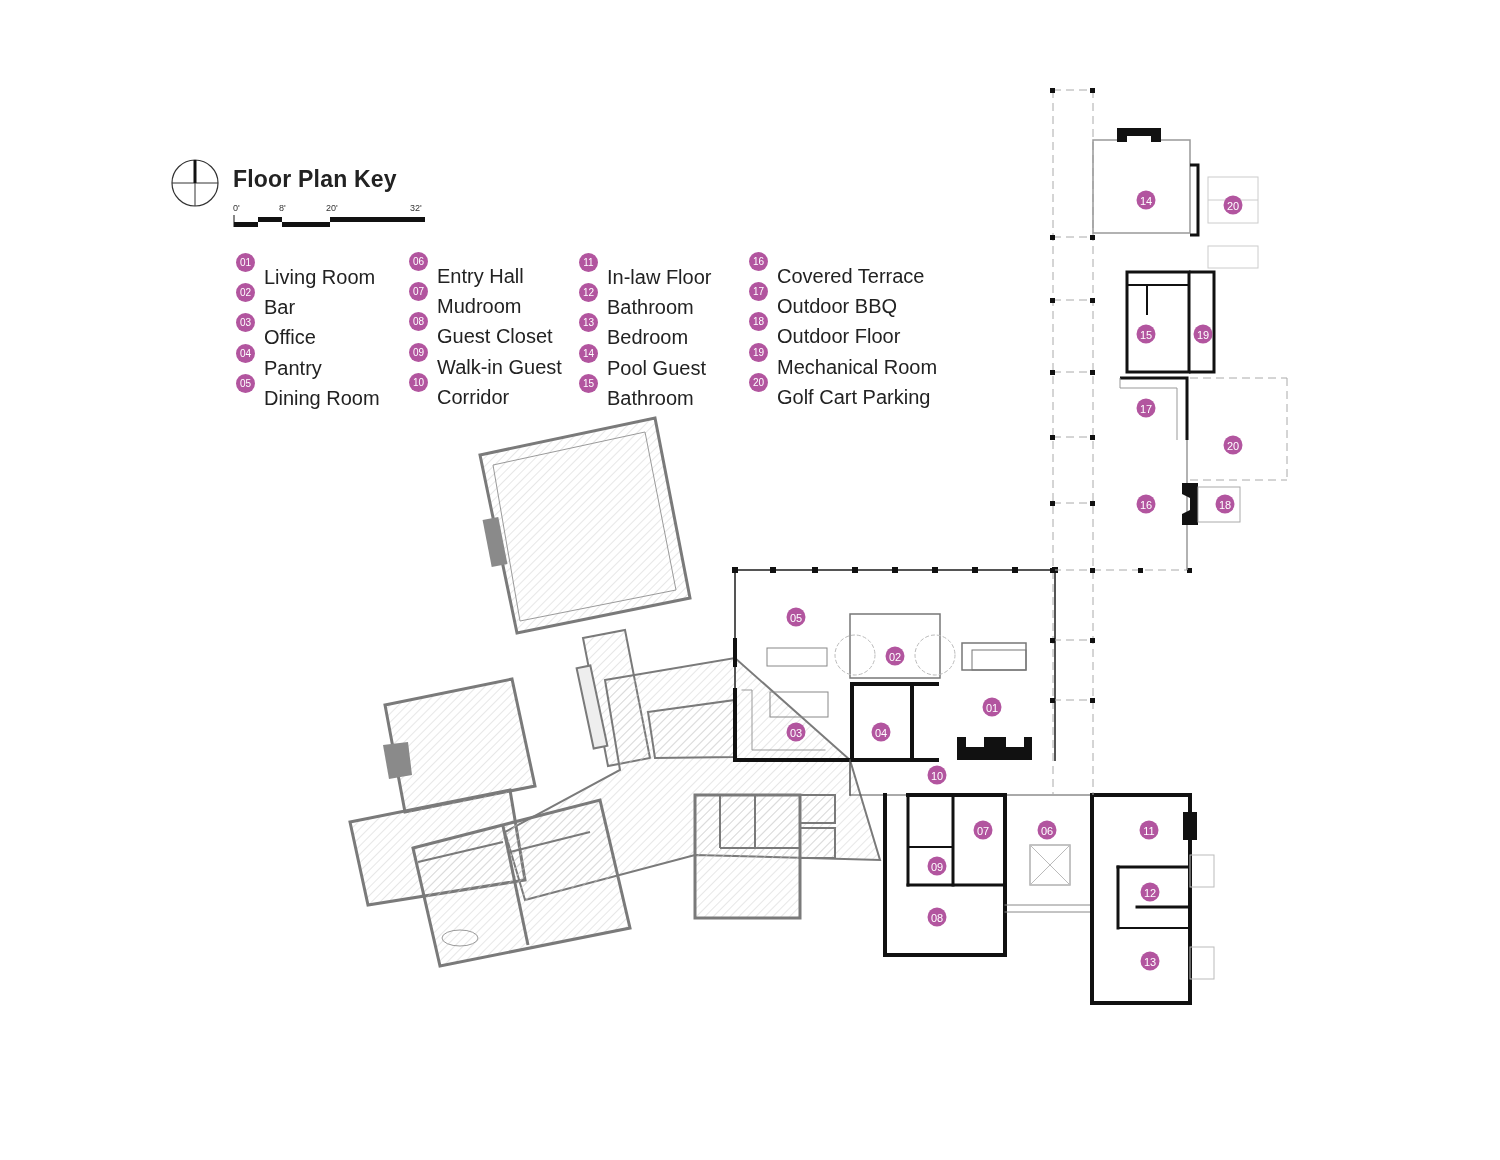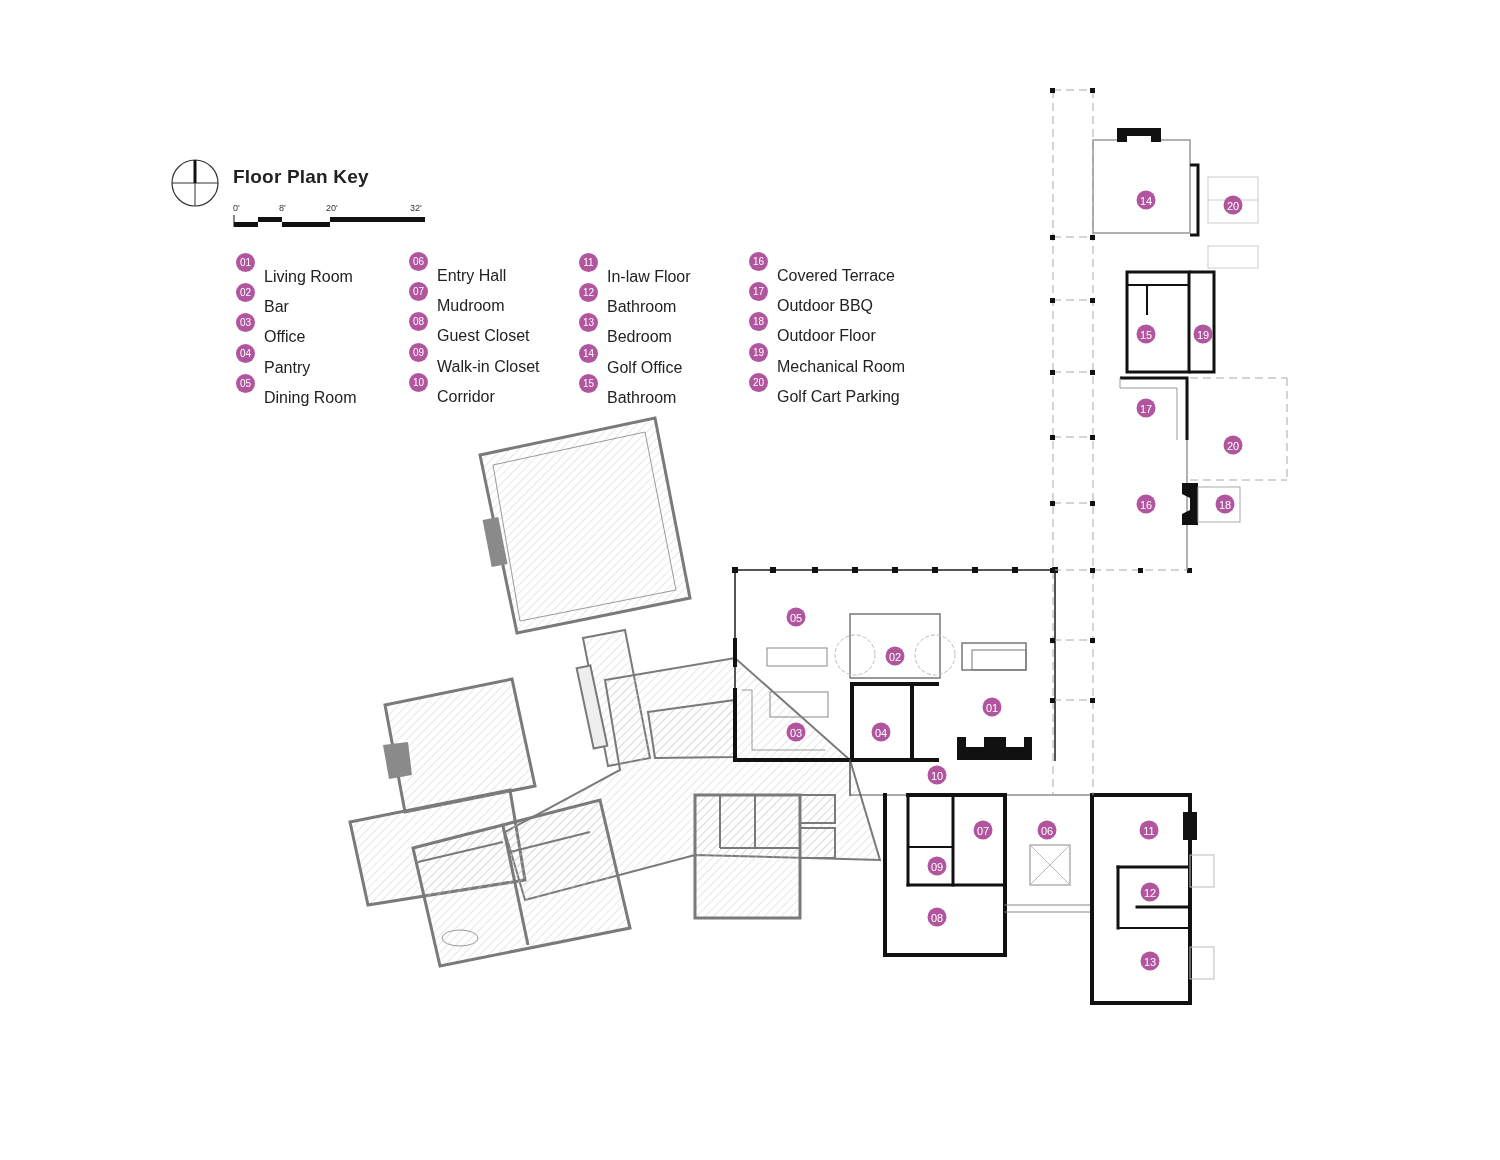--- a/index.html
+++ b/index.html
@@ -1,28 +1,28 @@
 <!DOCTYPE html>
 <html><head>
 <meta charset="utf-8">
 <style>
   html, body { margin: 0; padding: 0; background: #ffffff; }
   body { width: 1500px; height: 1160px; position: relative; overflow: hidden;
          font-family: "Liberation Sans", sans-serif; color: #222; }
   #plan { position: absolute; left: 0; top: 0; }
-  .key-title { position: absolute; left: 233px; top: 166px; font-size: 19px; font-weight: bold; color: #222; letter-spacing: 0.2px; }
+  .key-title { position: absolute; left: 233px; top: 166px; font-size: 23px; font-weight: bold; color: #222; letter-spacing: 0.2px; }
   .compass { position: absolute; left: 171px; top: 159px; width: 48px; height: 48px; }
   .scale { position: absolute; left: 233px; top: 203px; width: 210px; height: 28px; }
   .scale-label { position: absolute; top: 0; font-size: 9px; color: #333; }
   .legend { position: absolute; left: 236px; top: 250px; }
   .legend-col { position: absolute; top: 0; }
   .legend-item { position: absolute; left: 0; height: 22px; display: flex; align-items: center; white-space: nowrap; }
   .badge { width: 19px; height: 19px; border-radius: 50%; background: #b2559f; color: #fff;
            font-size: 10px; display: flex; align-items: center; justify-content: center; margin-right: 9px; flex: none; }
-  .legend-label { font-size: 16px; color: #222; margin-top: 30px; }
+  .legend-label { font-size: 20px; color: #222; margin-top: 30px; }
   .marker { position: absolute; width: 19px; height: 19px; border-radius: 50%; background: #b2559f; color: #fff;
             font-size: 11px; display: flex; align-items: center; justify-content: center; transform: translate(-50%, -50%); }
 </style>
 </head>
 <body>
 
 <svg id="plan" width="1500" height="1160" viewBox="0 0 1500 1160">
   <defs>
     <pattern id="hatch" patternUnits="userSpaceOnUse" width="6" height="6" patternTransform="rotate(45)">
       <line x1="0" y1="0" x2="0" y2="6" stroke="#cfcfcf" stroke-width="1"></line>
@@ -248,21 +248,21 @@
     <div class="legend-item" style="top:30px">
         <span class="badge">07</span>
         <span class="legend-label">Mudroom</span>
       </div>
     <div class="legend-item" style="top:60px">
         <span class="badge">08</span>
         <span class="legend-label">Guest Closet</span>
       </div>
     <div class="legend-item" style="top:91px">
         <span class="badge">09</span>
-        <span class="legend-label">Walk-in Closet</span>
+        <span class="legend-label">Walk-in Guest</span>
       </div>
     <div class="legend-item" style="top:121px">
         <span class="badge">10</span>
         <span class="legend-label">Corridor</span>
       </div>
   </div>
   <div class="legend-col" style="left:343px">
     <div class="legend-item" style="top:1px">
         <span class="badge">11</span>
         <span class="legend-label">In-law Floor</span>
@@ -270,21 +270,21 @@
     <div class="legend-item" style="top:31px">
         <span class="badge">12</span>
         <span class="legend-label">Bathroom</span>
       </div>
     <div class="legend-item" style="top:61px">
         <span class="badge">13</span>
         <span class="legend-label">Bedroom</span>
       </div>
     <div class="legend-item" style="top:92px">
         <span class="badge">14</span>
-        <span class="legend-label">Golf Office</span>
+        <span class="legend-label">Pool Guest</span>
       </div>
     <div class="legend-item" style="top:122px">
         <span class="badge">15</span>
         <span class="legend-label">Bathroom</span>
       </div>
   </div>
   <div class="legend-col" style="left:513px">
     <div class="legend-item" style="top:0px">
         <span class="badge">16</span>
         <span class="legend-label">Covered Terrace</span>

